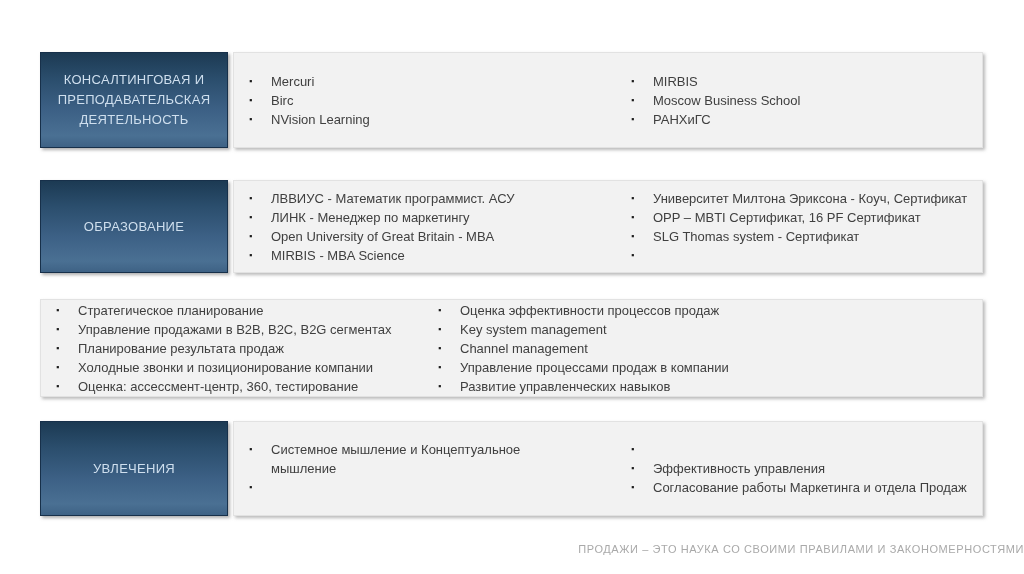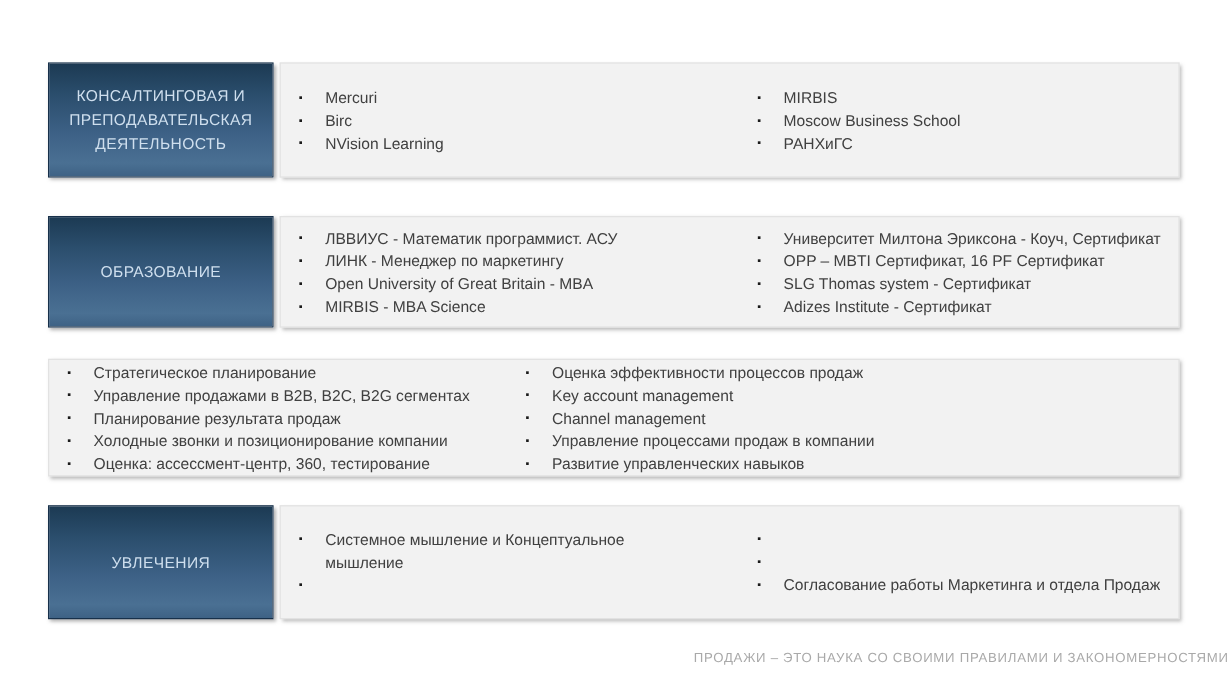--- a/index.html
+++ b/index.html
@@ -153,21 +153,20 @@
             <li class="item">
               <span class="bullet">▪</span>
               <span class="item-text">OPP – MBTI Сертификат, 16 PF Сертификат</span>
             </li>
             <li class="item">
               <span class="bullet">▪</span>
               <span class="item-text">SLG Thomas system - Сертификат</span>
             </li>
             <li class="item">
               <span class="bullet">▪</span>
-              <span class="item-text">Adizes Institute - Сертификат</span>
             </li>
           </ul>
     </div>
   </section>
 
   <section class="row">
     <div class="panel">
       <ul class="col col-left">
             <li class="item">
               <span class="bullet">▪</span>
@@ -190,21 +189,21 @@
               <span class="item-text">Оценка: ассессмент-центр, 360, тестирование</span>
             </li>
           </ul>
       <ul class="col col-right">
             <li class="item">
               <span class="bullet">▪</span>
               <span class="item-text">Оценка эффективности процессов продаж</span>
             </li>
             <li class="item">
               <span class="bullet">▪</span>
-              <span class="item-text">Key account management</span>
+              <span class="item-text">Key system management</span>
             </li>
             <li class="item">
               <span class="bullet">▪</span>
               <span class="item-text">Channel management</span>
             </li>
             <li class="item">
               <span class="bullet">▪</span>
               <span class="item-text">Управление процессами продаж в компании</span>
             </li>
             <li class="item">
@@ -228,20 +227,21 @@
             <li class="item">
               <span class="bullet">▪</span>
             </li>
           </ul>
       <ul class="col col-right">
             <li class="item">
               <span class="bullet">▪</span>
             </li>
             <li class="item">
               <span class="bullet">▪</span>
+              <span class="item-text">Эффективность управления</span>
             </li>
             <li class="item">
               <span class="bullet">▪</span>
               <span class="item-text">Согласование работы Маркетинга и отдела Продаж</span>
             </li>
           </ul>
     </div>
   </section>
 </div>
   <div class="footer">ПРОДАЖИ – ЭТО НАУКА СО СВОИМИ ПРАВИЛАМИ И ЗАКОНОМЕРНОСТЯМИ</div>

